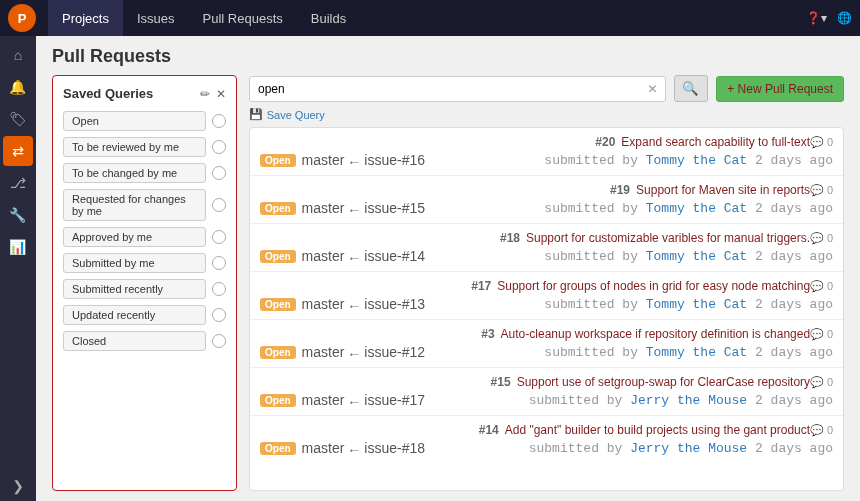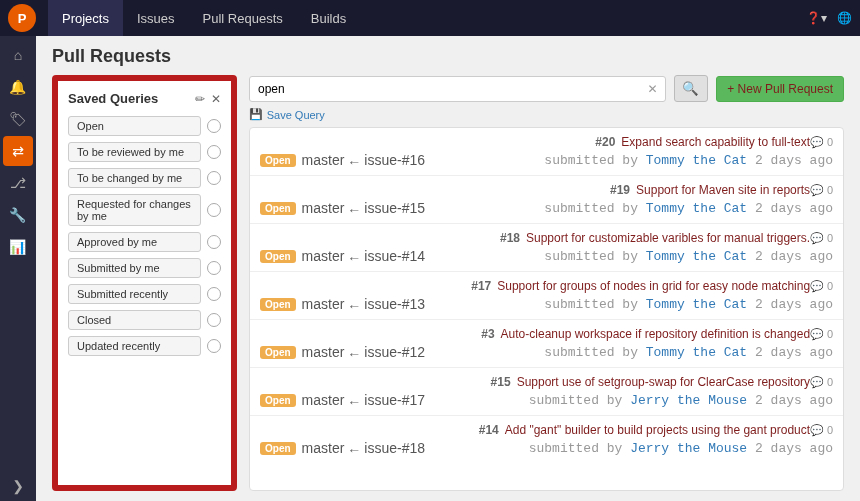--- a/index.html
+++ b/index.html
@@ -68,21 +68,21 @@
       flex: 1;
       padding: 0 16px 10px 16px;
       gap: 12px;
       overflow: hidden;
     }
 
     
     .saved-queries {
       width: 185px;
       background: white;
-      border: 6px solid #b91c1c;
+      border: 1px solid #b91c1c;
       border-radius: 4px;
       padding: 10px;
       flex-shrink: 0;
     }
     .saved-queries-header {
       display: flex; align-items: center; justify-content: space-between;
       margin-bottom: 10px;
     }
     .saved-queries-title {
       font-weight: bold; font-size: 13px; color: #333;
@@ -240,25 +240,25 @@
             </div>
             <div class="query-item">
               <button class="query-btn">Submitted by me</button>
               <div class="query-circle"></div>
             </div>
             <div class="query-item">
               <button class="query-btn">Submitted recently</button>
               <div class="query-circle"></div>
             </div>
             <div class="query-item">
+              <button class="query-btn">Updated recently</button>
+              <div class="query-circle"></div>
+            </div>
+            <div class="query-item">
               <button class="query-btn">Closed</button>
-              <div class="query-circle"></div>
-            </div>
-            <div class="query-item">
-              <button class="query-btn">Updated recently</button>
               <div class="query-circle"></div>
             </div>
           </div>
       </div>
 
       <div class="pr-panel">
 
         <div class="search-bar">
           <div class="search-input-wrap">
             <input class="search-input" type="text" value="open" style="">

